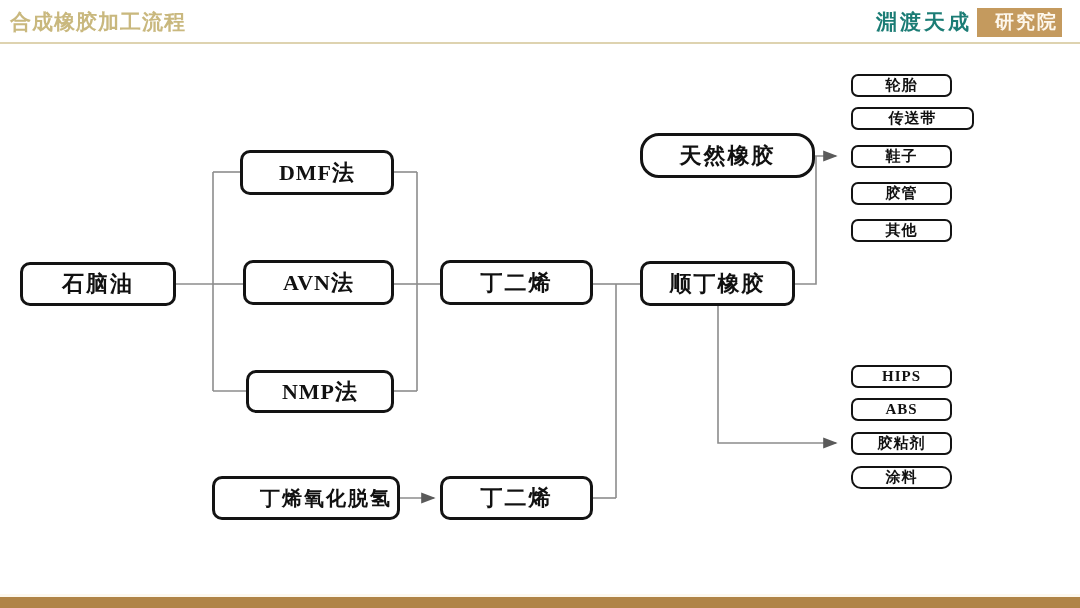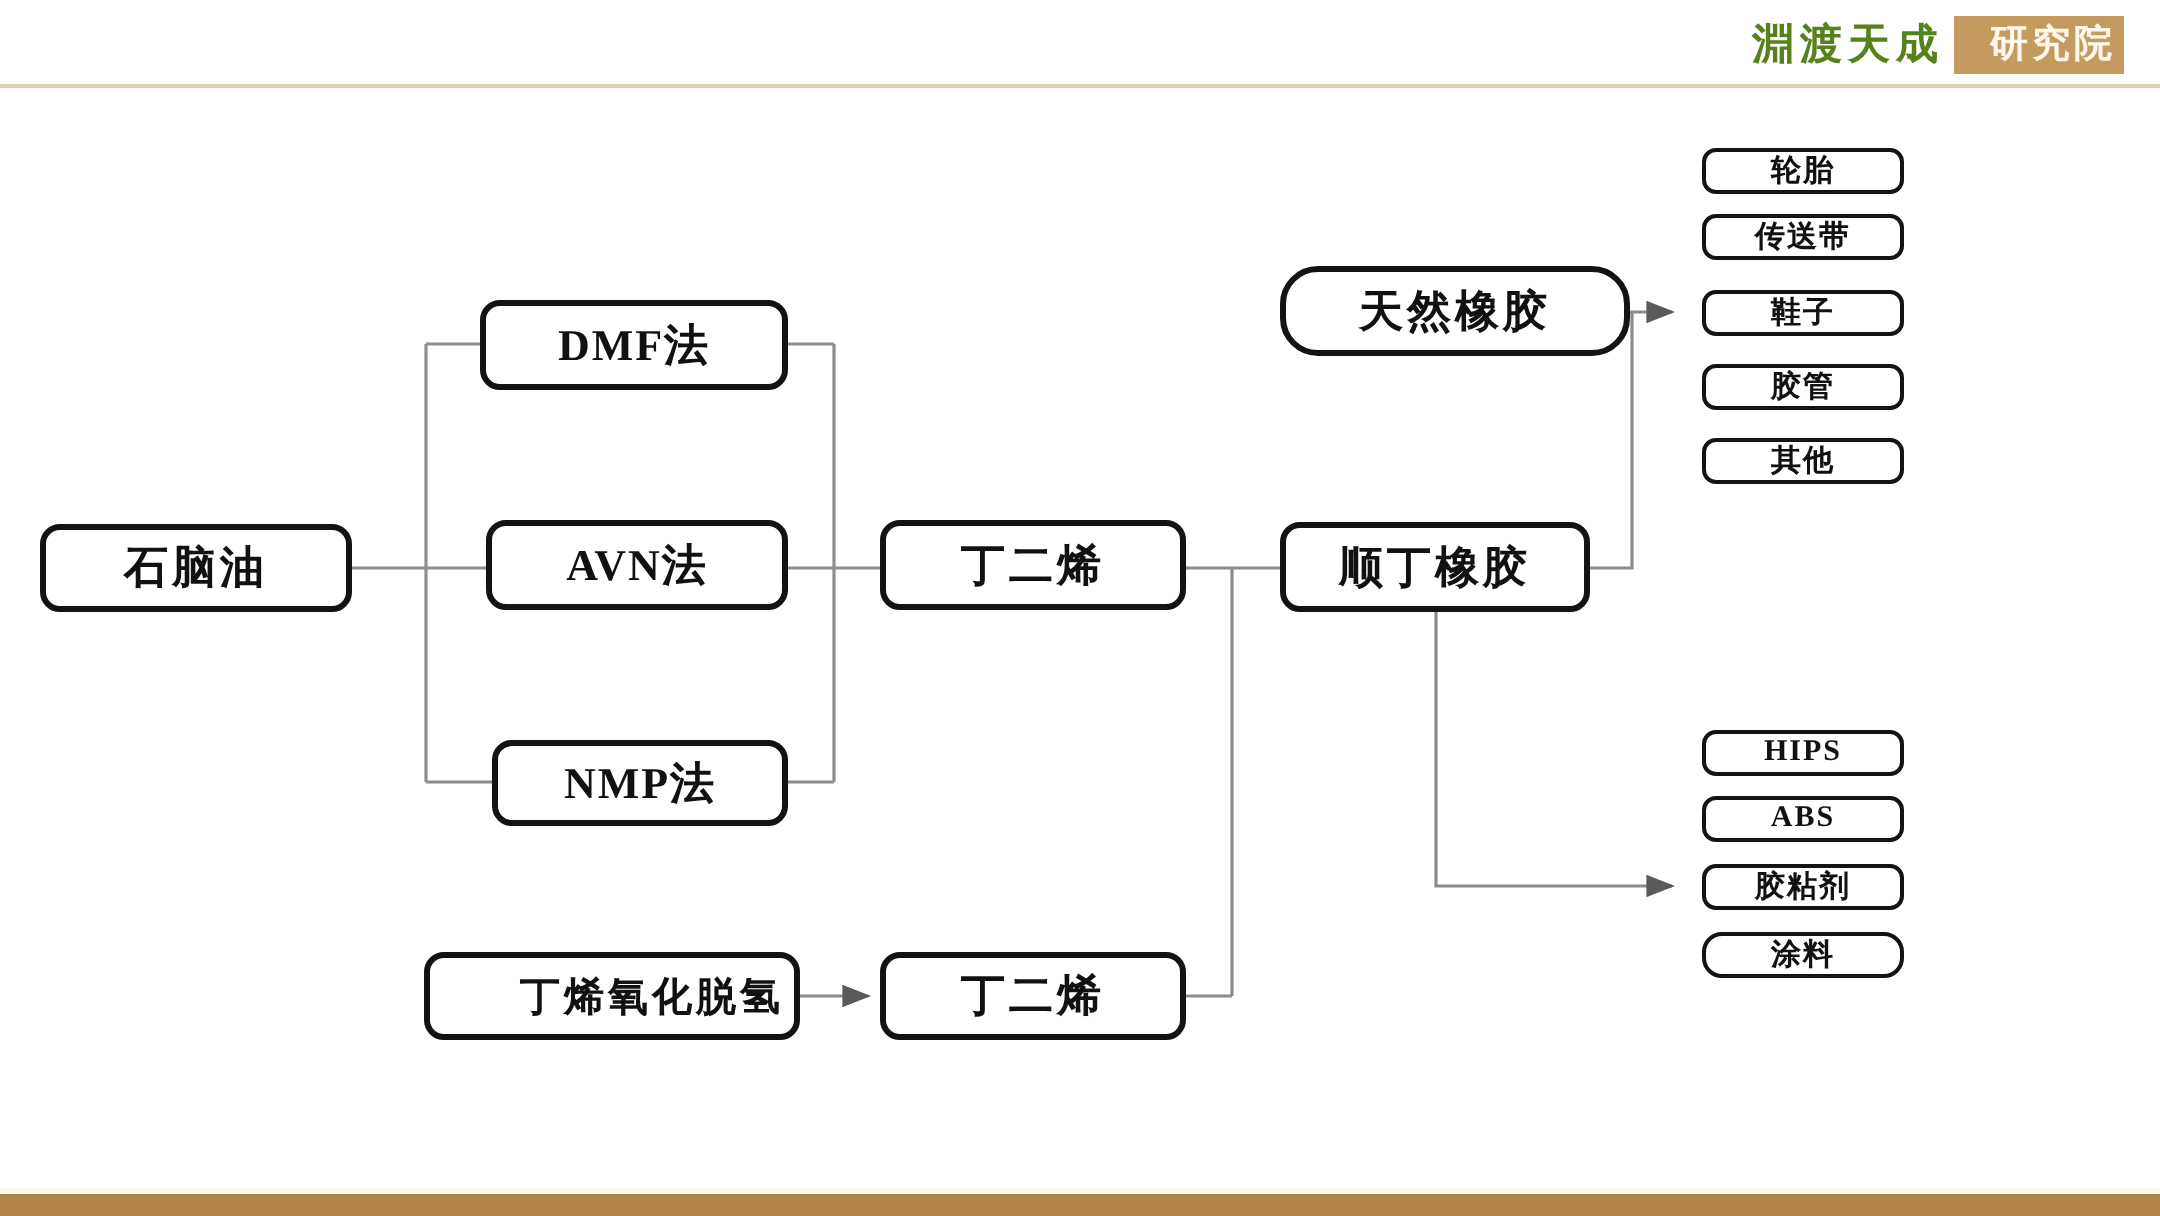--- a/index.html
+++ b/index.html
@@ -46,21 +46,21 @@
     right: 18px;
     top: 6px;
     height: 32px;
     display: flex;
     align-items: center;
     gap: 5px;
   }
   .logo-mark {
     font-size: 21px;
     letter-spacing: 3px;
-    color: #4d7c0f;
+    color: #0f766e;
     font-family: "Liberation Serif", "DejaVu Serif", serif;
     font-weight: 700;
     opacity: .95;
   }
   .logo-badge {
     background: #c49a5e;
     color: #fdf7ec;
     font-size: 19px;
     letter-spacing: 2px;
     padding: 1px 4px 2px 18px;
@@ -126,20 +126,21 @@
     letter-spacing: 1px;
   }
   .node.latin {
     letter-spacing: 1px;
   }
 </style>
 </head>
 <body>
 
 <div class="header">
+  <div class="page-title">合成橡胶加工流程</div>
   <div class="logo">
     <span class="logo-mark">淵渡天成</span>
     <span class="logo-badge">研究院</span>
   </div>
   <div class="header-rule"></div>
 </div>
 
 <div class="canvas">
 
   <svg class="edges" width="1080" height="608" viewBox="0 0 1080 608">
@@ -191,21 +192,21 @@
 
   <div class="node primary" style="left:212px; top:476px; width:188px; height:44px; font-size:20px;padding-left:40px;">丁烯氧化脱氢</div>
 
   <div class="node primary" style="left:440px; top:476px; width:153px; height:44px;">丁二烯</div>
 
   <div class="node primary" style="left:640px; top:133px; width:175px; height:45px;border-radius:19px;">天然橡胶</div>
 
   <div class="node primary" style="left:640px; top:261px; width:155px; height:45px;">顺丁橡胶</div>
 
   <div class="node small" style="left:851px; top:74px; width:101px; height:23px;">轮胎</div>
-  <div class="node small" style="left:851px; top:107px; width:101px; height:23px;">传送带</div>
+  <div class="node small" style="left:851px; top:107px; width:123px; height:23px;">传送带</div>
   <div class="node small" style="left:851px; top:145px; width:101px; height:23px;">鞋子</div>
   <div class="node small" style="left:851px; top:182px; width:101px; height:23px;">胶管</div>
   <div class="node small" style="left:851px; top:219px; width:101px; height:23px;">其他</div>
 
   <div class="node small latin" style="left:851px; top:365px; width:101px; height:23px;">HIPS</div>
   <div class="node small latin" style="left:851px; top:398px; width:101px; height:23px;">ABS</div>
   <div class="node small" style="left:851px; top:432px; width:101px; height:23px;">胶粘剂</div>
   <div class="node small" style="left:851px; top:466px; width:101px; height:23px;border-radius:10px;">涂料</div>
 
 </div>

